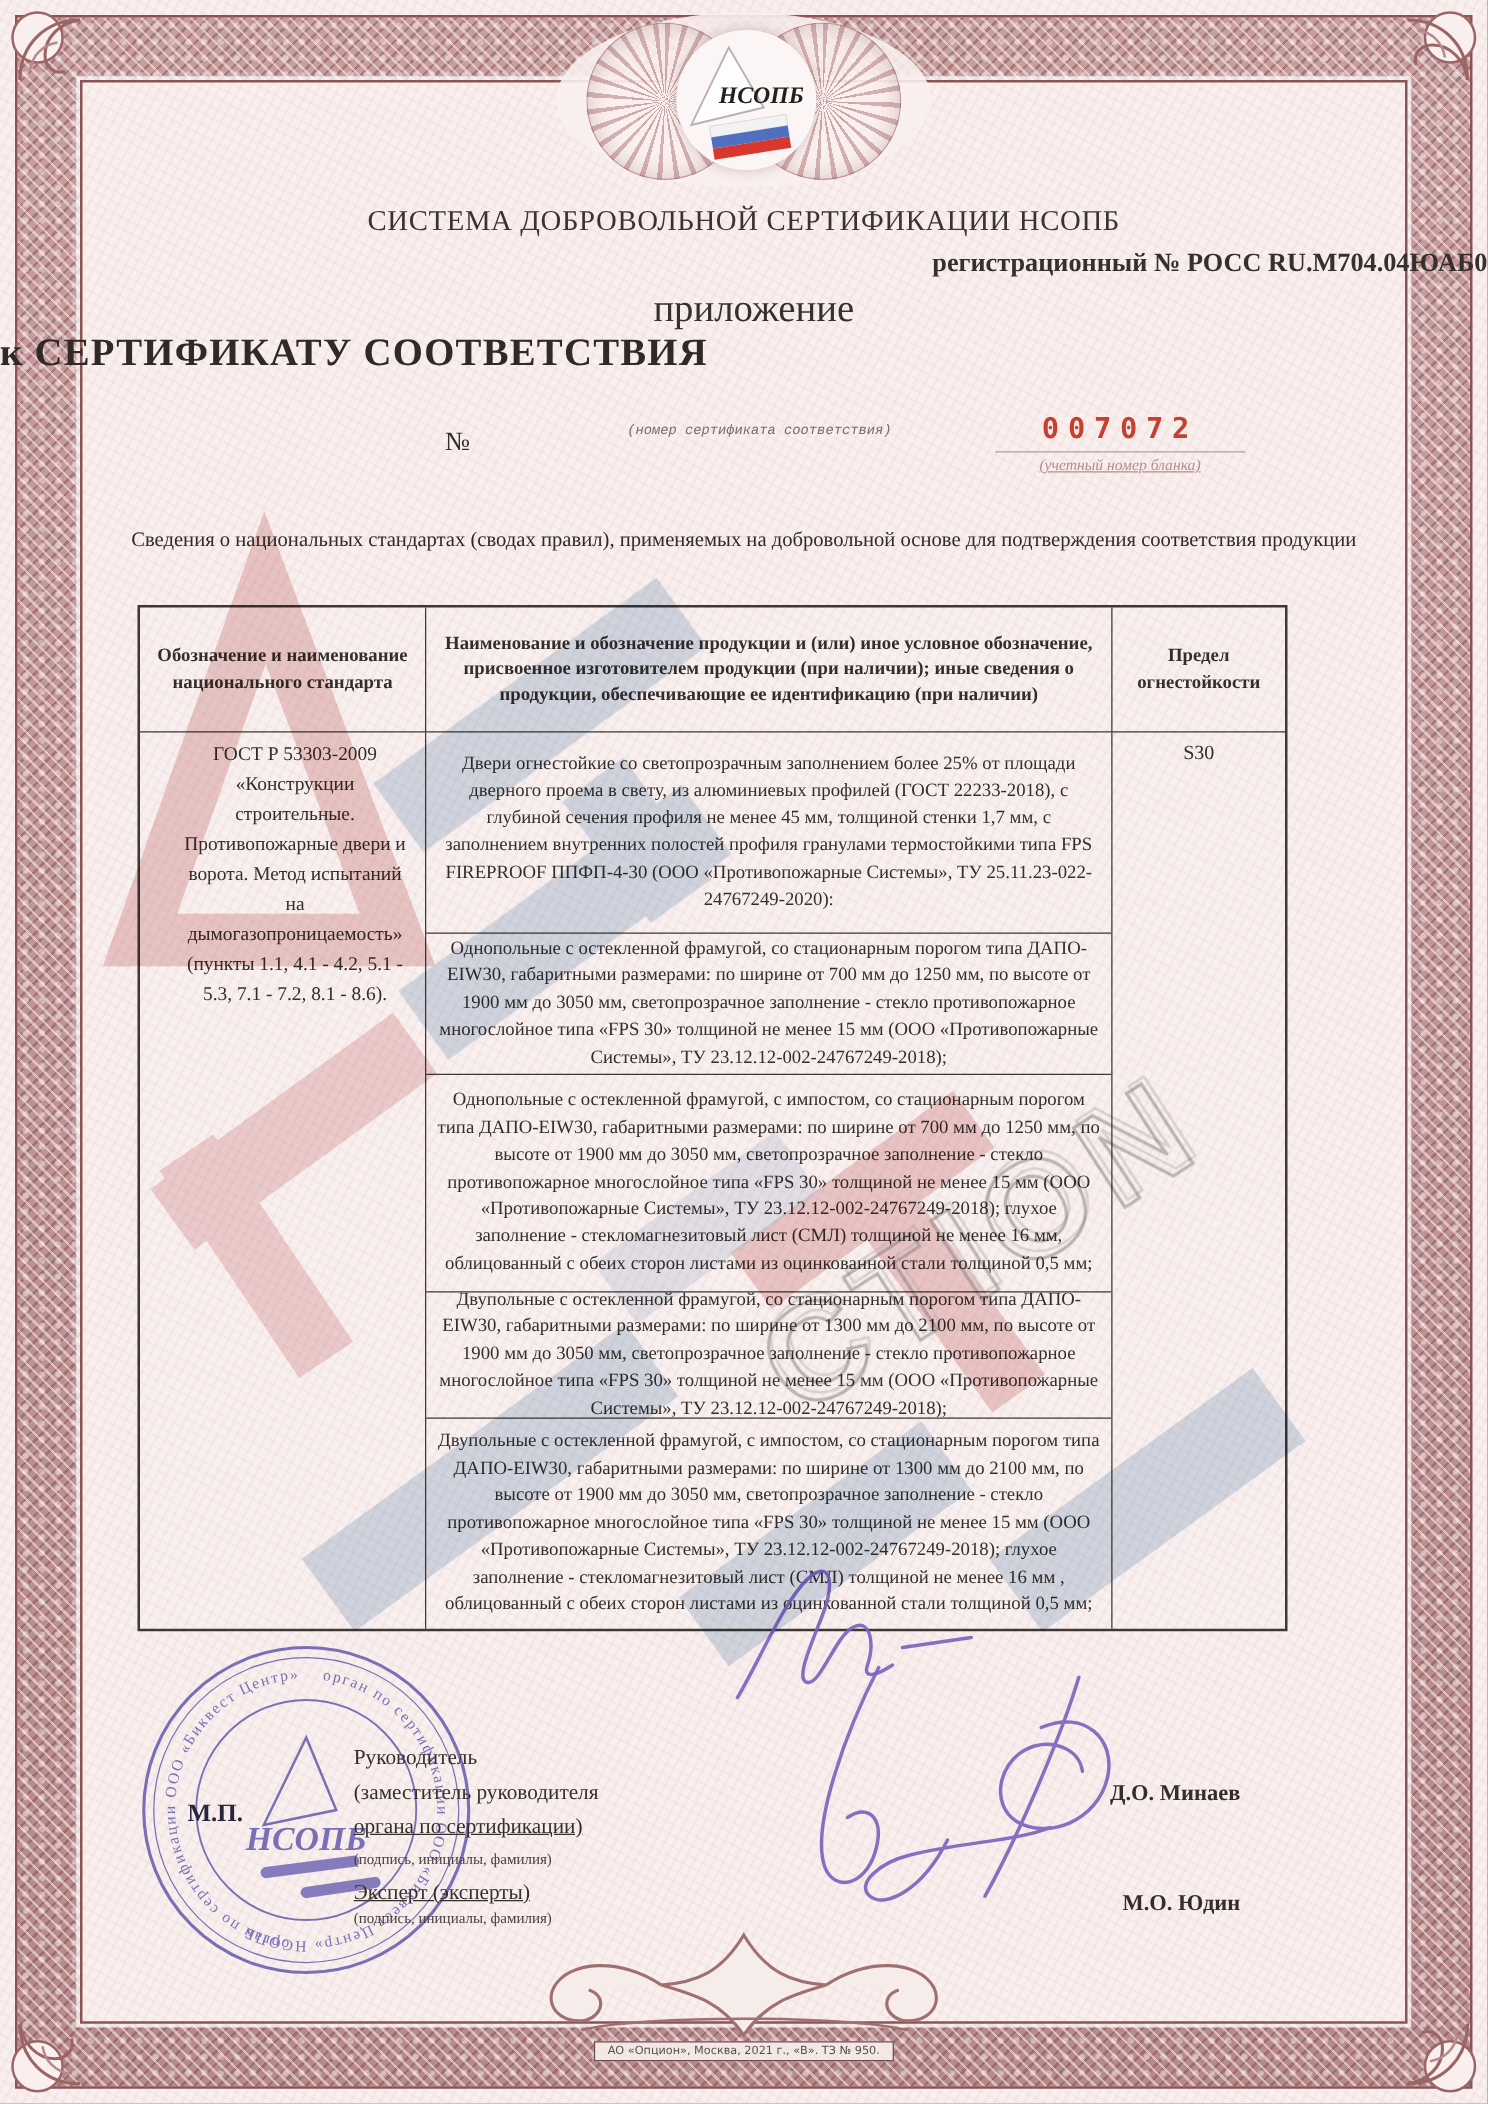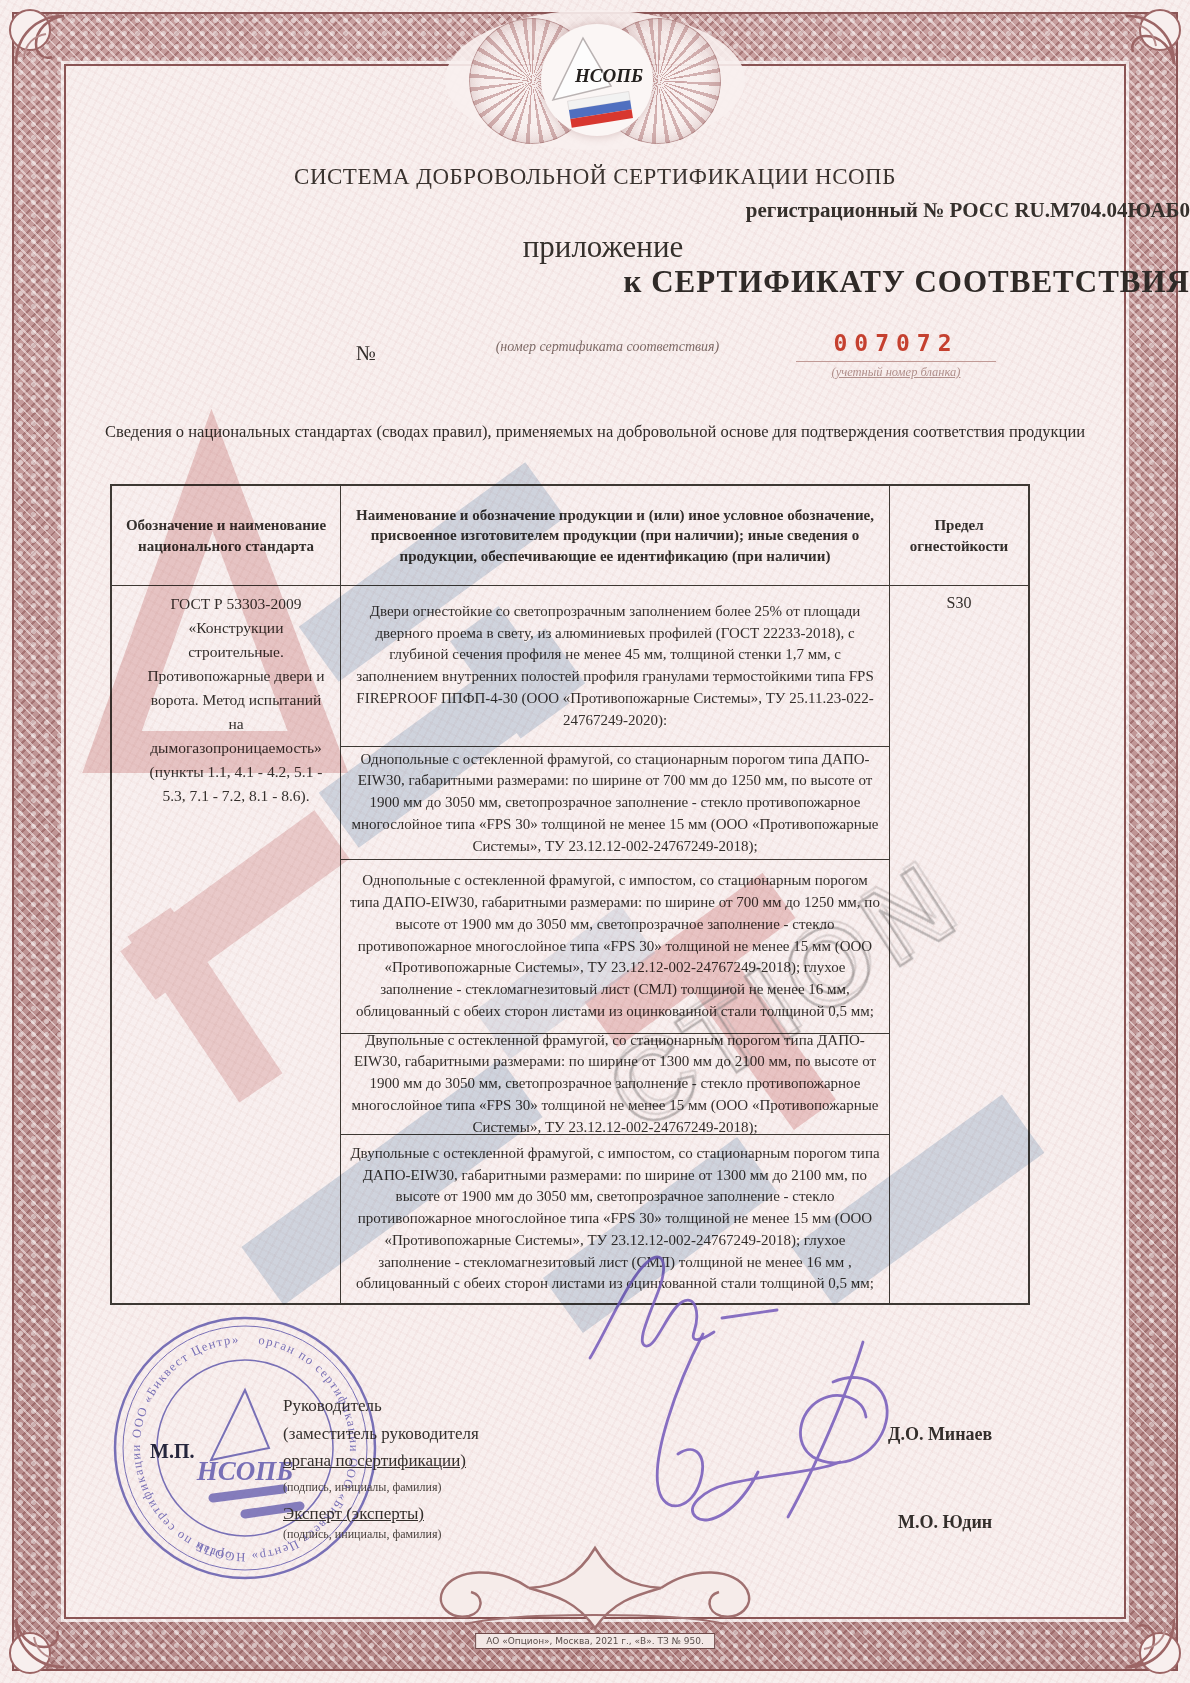--- a/index.html
+++ b/index.html
@@ -44,25 +44,25 @@
       repeating-conic-gradient(rgba(168,106,106,.55) 0 4deg, rgba(250,242,242,.12) 4deg 13deg);
     box-shadow:inset 0 0 0 1px rgba(150,95,95,.5), inset 0 0 18px rgba(150,95,95,.35);}
   .ros-c.left{left:34px;}
   .ros-c.right{left:160px;}
   .ros-center{position:absolute;left:106px;top:20px;width:112px;height:112px;border-radius:50%;
     background:#fbf6f5;box-shadow:0 0 10px rgba(150,95,95,.35);}
   
   .t-system{position:absolute;left:0;right:0;top:164px;text-align:center;font-size:23px;letter-spacing:.5px;color:#3a332f;z-index:5;}
   .t-reg{position:absolute;left:0;right:0;top:198px;text-align:right;font-size:21px;font-weight:bold;color:#35302c;z-index:5;}
   .t-app{position:absolute;left:0;right:0;top:229px;text-align:center;font-size:31px;color:#35302c;z-index:5;margin-left:16px;}
-  .t-cert{position:absolute;left:0;right:0;top:264px;text-align:right;font-size:31px;font-weight:bold;letter-spacing:1px;color:#2f2a27;z-index:5;margin-left:24px;}
+  .t-cert{position:absolute;left:0;right:0;top:264px;text-align:left;font-size:31px;font-weight:bold;letter-spacing:1px;color:#2f2a27;z-index:5;}
   .num-sign{position:absolute;left:356px;top:341px;font-size:21px;z-index:5;}
   .cert-num-wrap{position:absolute;left:415px;top:336px;width:385px;text-align:center;z-index:5;}
   .cert-num{display:block;font-size:20px;font-weight:bold;letter-spacing:.5px;padding-bottom:5px;border-bottom:1.5px solid #6e5f5c;}
-  .cert-num-cap{display:block;font-size:14px;font-style:italic;color:#7d6a66;padding-top:3px;}
+  .cert-num-cap{display:block;font-size:11px;font-style:italic;color:#7d6a66;padding-top:3px;font-family:Liberation Mono, monospace;}
   .blank-num-wrap{position:absolute;left:796px;top:330px;width:200px;text-align:center;z-index:5;}
   .blank-num{display:block;font-family:"DejaVu Sans Mono",monospace;font-size:23px;font-weight:bold;letter-spacing:7px;color:#c5402f;padding-bottom:5px;border-bottom:1.5px solid #c09a96;text-align:center;}
   .blank-num-cap{display:block;font-size:12.5px;font-style:italic;color:#b08f8b;padding-top:3px;text-decoration:underline;}
   .intro{position:absolute;left:95px;right:95px;top:420px;text-align:center;font-size:16.5px;line-height:1.45;color:#2f2a27;z-index:5;}
   
   .tbl{position:absolute;left:110px;top:484px;width:920px;border:2px solid #3d3833;box-sizing:border-box;
     display:grid;grid-template-columns:229px 549px 138px;grid-template-rows:100px 717px;z-index:5;background:rgba(255,255,255,.06);}
   .tbl .cell{box-sizing:border-box;border-right:1.5px solid #3d3833;border-bottom:1.5px solid #3d3833;}
   .tbl .last-col{border-right:none;}
   .tbl .body-row{border-bottom:none;}

